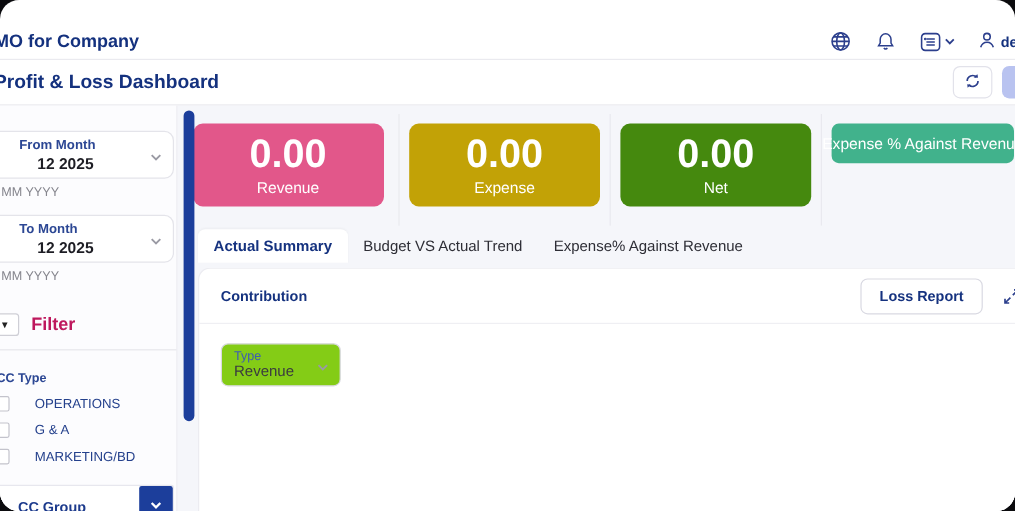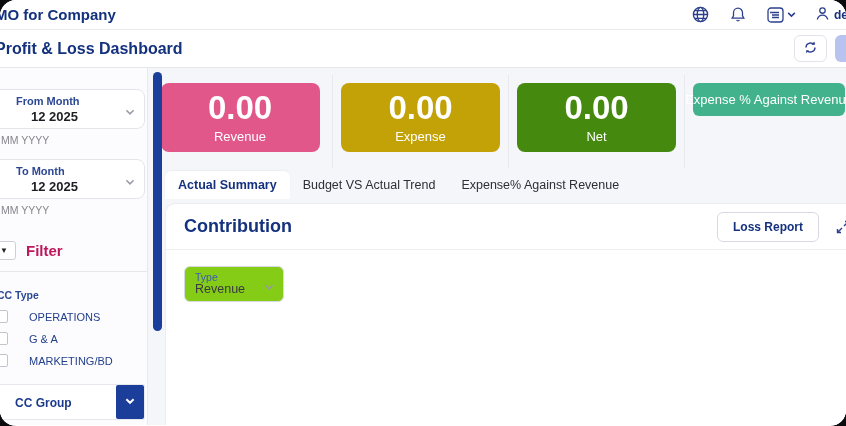--- a/index.html
+++ b/index.html
@@ -1,20 +1,20 @@
 <!DOCTYPE html>
 <html><head>
 <meta charset="utf-8">
 <style>
   * { margin:0; padding:0; box-sizing:border-box; }
   html,body { background:#0b0b0e; font-family:"Liberation Sans", sans-serif; }
   .app{ position:relative; width:846px; height:426px; background:#fff; border-radius:16px; overflow:hidden; }
 
   
-  .topbar{ height:30px; background:#fff; border-bottom:1px solid #eaeaef; display:flex; align-items:center; justify-content:space-between; padding:0 6px 0 0; }
+  .topbar{ height:30px; background:#fff; border-bottom:1px solid #eaeaef; display:flex; align-items:center; justify-content:space-between; padding:0 6px 0 0;margin-top:20px; }
   .topbar-title{ font-size:15px; font-weight:bold; color:#14317e; margin-left:-5px; white-space:nowrap; }
   .topbar-actions{ display:flex; align-items:center; gap:15px; margin-right:-8px; }
   .icon-btn{ display:flex; align-items:center; justify-content:center; background:none; border:none; cursor:pointer; padding:2px; }
   .icon-btn svg{ display:block; }
   .user-chip{ display:flex; align-items:center; gap:3px; color:#14317e; font-size:12px; font-weight:bold; white-space:nowrap; }
 
   
   .pageheader{ height:38px; background:#fff; border-bottom:1px solid #e6e6ec; display:flex; align-items:center; justify-content:space-between; }
   .page-title{ font-size:16px; font-weight:bold; color:#14317e; margin-left:-5px; white-space:nowrap; }
   .pageheader-actions{ display:flex; align-items:center; gap:8px; }
@@ -57,21 +57,21 @@
   .kpi-label{ font-size:13px; margin-top:3px; }
   .kpi-col4{ justify-content:flex-start; overflow:visible; }
   .kpi-card-wide{ margin-left:8px; width:152px; height:33px; border-radius:6px; color:#fff; font-size:13px; display:flex; align-items:center; justify-content:center; white-space:nowrap; padding:0 12px; flex-shrink:0; cursor:pointer; }
 
   .tabs{ display:flex; align-items:flex-end; margin:3px 0 0 17px; }
   .tab{ padding:7px 13px; font-size:12.5px; color:#2e2e36; cursor:pointer; white-space:nowrap; background:transparent; border:none; }
   .tab.active{ background:#fff; color:#15327f; font-weight:bold; border-radius:6px 6px 0 0; box-shadow:0 -1px 2px rgba(0,0,0,0.04); }
 
   .panel{ flex:1; margin:4px -14px 0 17px; background:#fff; border:1px solid #ececf1; border-bottom:none; border-radius:10px 10px 0 0; display:flex; flex-direction:column; }
   .panel-header{ height:46px; display:flex; align-items:center; justify-content:space-between; padding:0 6px 0 18px; border-bottom:1px solid #efeff3; }
-  .panel-title{ font-size:18px; font-weight:bold; color:#15327f; }
+  .panel-title{ font-size:12px; font-weight:bold; color:#15327f; }
   .panel-actions{ display:flex; align-items:center; gap:14px; }
   .view-report-btn{ background:#fff; border:1px solid #d9d9e2; border-radius:6px; padding:7px 15px; font-size:12px; font-weight:bold; color:#15327f; cursor:pointer; font-family:"Liberation Sans",sans-serif; }
   .panel-body{ padding:16px 0 0 18px; flex:1; }
   .type-select{ position:relative; width:100px; height:36px; background:#84cc16; border:1px solid #d9d9e0; border-radius:6px; cursor:pointer; }
   .type-select .ts-label{ position:absolute; top:4px; left:10px; font-size:10.5px; color:#3d5bb5; }
   .type-select .ts-value{ position:absolute; bottom:5px; left:10px; font-size:12.5px; color:#3a3a40; }
   .type-select .ts-chev{ position:absolute; right:8px; top:12px; }
 </style>
 </head>
 <body>

